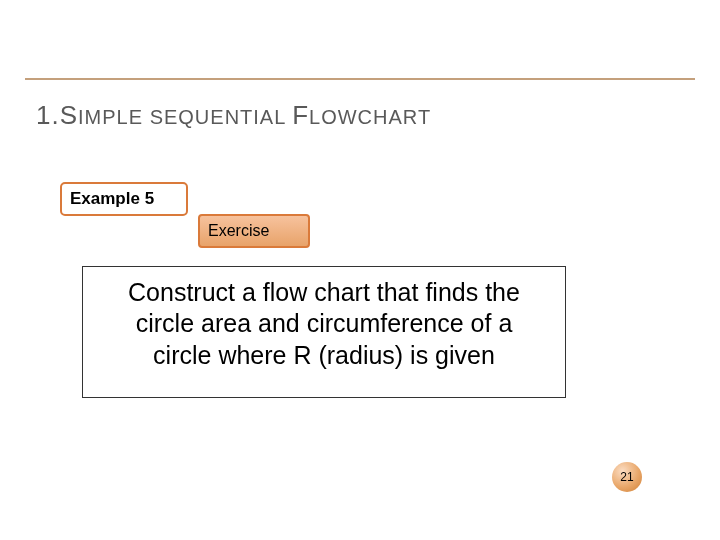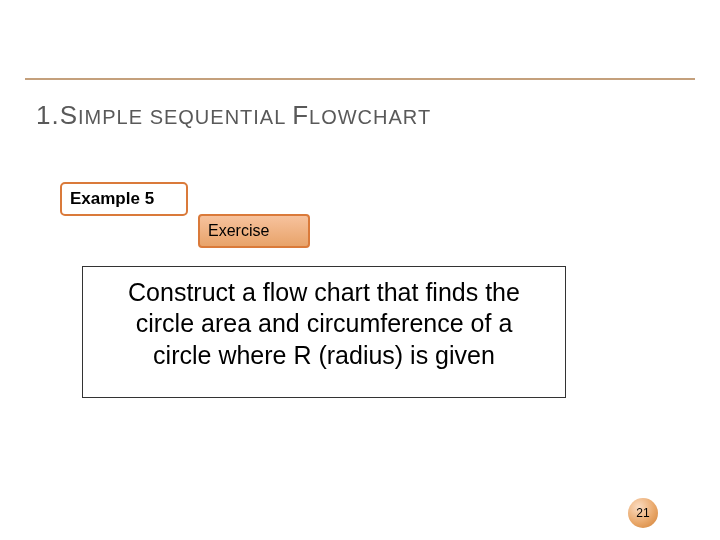--- a/index.html
+++ b/index.html
@@ -99,32 +99,31 @@
   .body-text {
     color: #000000;
     font-size: 25px;
     line-height: 1.25;
     text-align: center;
     font-family: Arial, Helvetica, sans-serif;
   }
   
   .pagenum {
     position: absolute;
-    left: 628px;
+    left: 612px;
     top: 462px;
     width: 30px;
     height: 30px;
     border-radius: 50%;
     background: radial-gradient(circle at 35% 30%, #fbdcc2 0%, #e9a86b 55%, #d07f33 100%);
     color: #000000;
     font-size: 12px;
     display: flex;
     align-items: center;
     justify-content: center;
-    margin-top: 36px;
   }
 </style>
 </head>
 <body>
 
 <div class="page">
 
   <div class="top-line"></div>
 
   <div class="heading">

